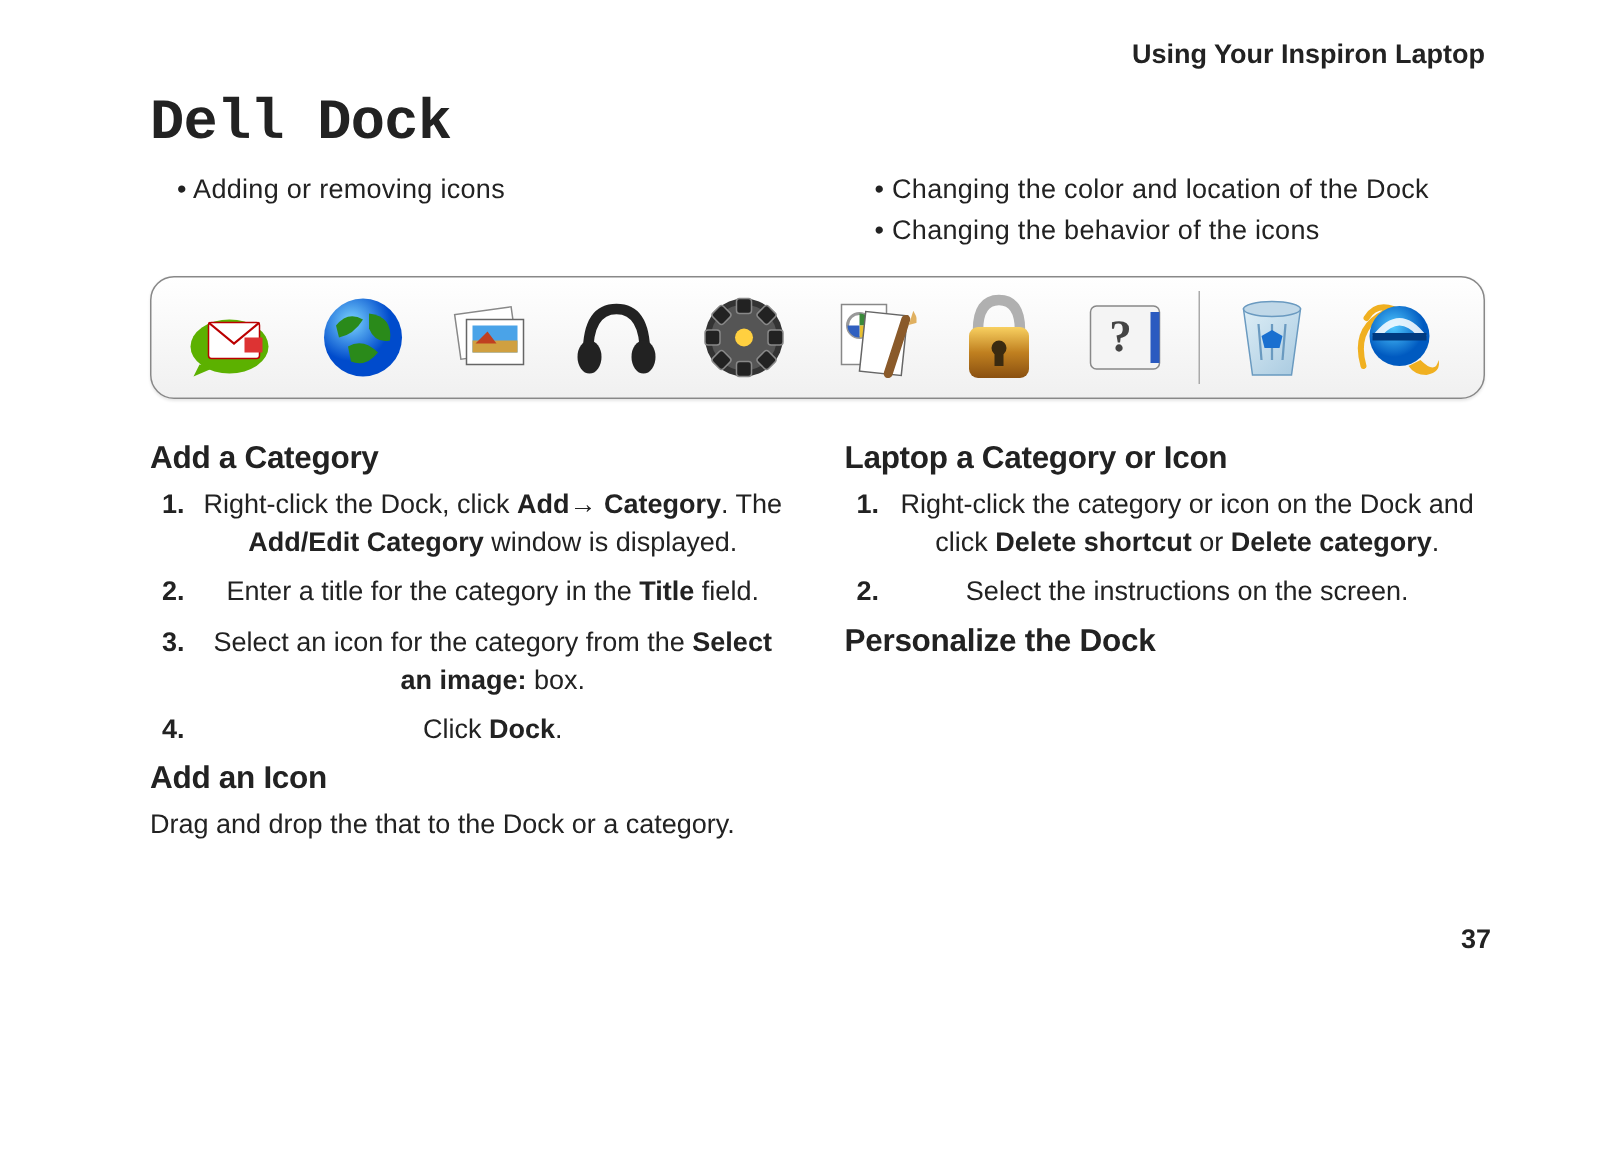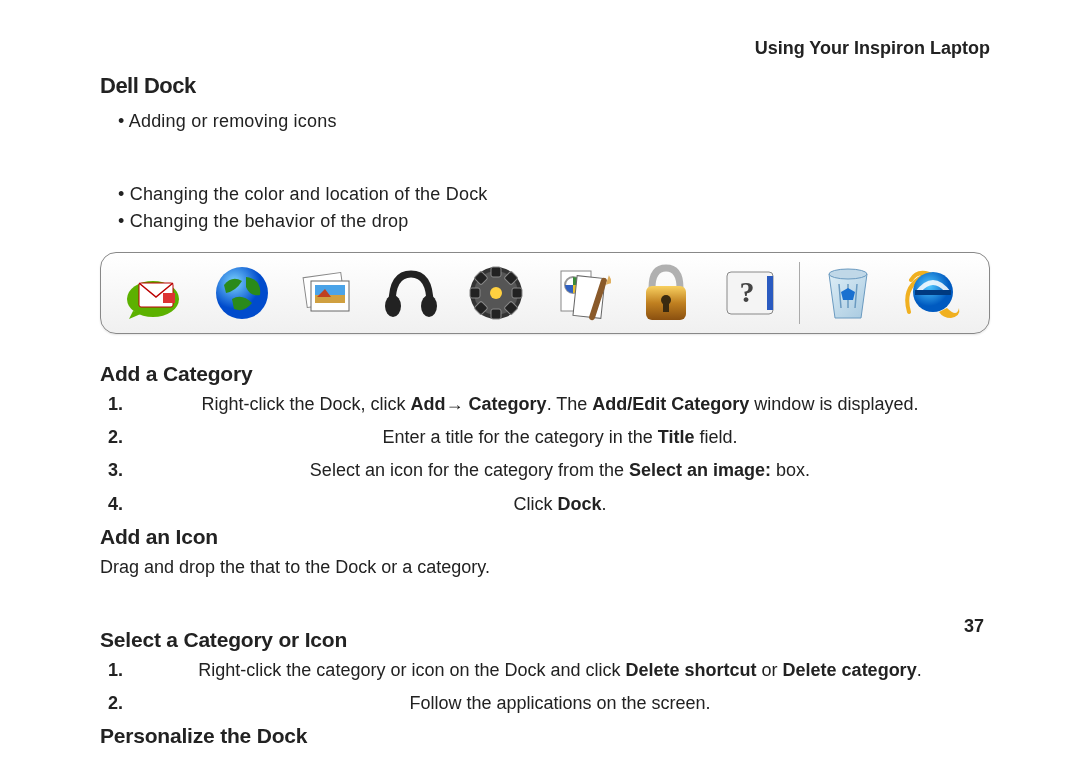--- a/index.html
+++ b/index.html
@@ -8,47 +8,46 @@
     background: #fff;
     width: 1080px;
     height: 766px;
     font-family: Arial, Helvetica, sans-serif;
     color: #222;
   }
   .page {
     box-sizing: border-box;
     width: 1080px;
     height: 665px;
-    padding: 38px 90px 30px 100px;
+    padding: 26px 90px 30px 100px;
     position: relative;
   }
   .header-right {
     text-align: right;
     font-weight: bold;
     font-size: 18px;
     margin-bottom: 14px;
   }
   h1.title {
-    font-family: Liberation Sans, sans-serif;
-    font-size: 22px;
+    font-family: Liberation Mono, monospace;
+    font-size: 38px;
     font-weight: 900;
     margin: 0 0 6px 0;
     letter-spacing: -0.5px;
   }
   .intro {
     font-size: 18px;
     line-height: 1.35;
     margin: 4px 0 8px 0;
     letter-spacing: 0.2px;
   }
   .bullet-cols {
     display: flex;
     gap: 40px;
     margin-bottom: 14px;
-    flex-direction: column;
   }
   .bullet-col {
     flex: 1;
   }
   .bullet {
     font-size: 18px;
     margin: 6px 0 6px 18px;
     letter-spacing: 0.2px;
   }
   .bullet::before {
@@ -80,21 +79,20 @@
     justify-content: center;
     height: 72px;
   }
   .icon-slot svg, .icon-slot .emoji {
     display: block;
   }
   
   .cols {
     display: flex;
     gap: 36px;
-    flex-direction: column;
   }
   .col {
     flex: 1;
   }
   h2.sub {
     font-family: Arial, sans-serif;
     font-weight: 900;
     font-size: 21px;
     margin: 8px 0 6px 0;
     letter-spacing: -0.2px;
@@ -114,21 +112,21 @@
     font-weight: bold;
   }
   .plain {
     font-size: 18px;
     line-height: 1.4;
     margin: 4px 0;
   }
   b { font-weight: 900; }
   .pgnum {
     position: absolute;
-    right: 96px;
+    right: 86px;
     bottom: 28px;
     font-weight: bold;
     font-size: 18px;
   }
 </style>
 </head>
 <body>
 
 <div class="page">
 
@@ -136,21 +134,21 @@
 
   <h1 class="title">Dell Dock</h1>
 
 
   <div class="bullet-cols">
     <div class="bullet-col">
       <div class="bullet">Adding or removing icons</div>
     </div>
     <div class="bullet-col">
       <div class="bullet">Changing the color and location of the Dock</div>
-      <div class="bullet">Changing the behavior of the drop</div>
+      <div class="bullet">Changing the behavior of the icons</div>
     </div>
   </div>
 
   <div class="dock">
     <div class="icon-slot">
       <svg width="64" height="56" viewBox="0 0 64 56">
         <ellipse cx="28" cy="34" rx="26" ry="18" fill="#5cb100"></ellipse>
         <path d="M8 46 L4 54 L18 48 Z" fill="#5cb100"></path>
         <rect x="14" y="18" width="34" height="24" rx="2" fill="#fff" stroke="#b00" stroke-width="1"></rect>
         <polyline points="14,18 31,32 48,18" fill="none" stroke="#b00" stroke-width="1.5"></polyline>
@@ -277,23 +275,23 @@
         <li>Right-click the Dock, click <b>Add→ Category</b>. The <b>Add/Edit Category</b> window is displayed.</li>
         <li>Enter a title for the category in the <b>Title</b> field.</li>
         <li>Select an icon for the category from the <b>Select an image:</b> box.</li>
         <li>Click <b>Dock</b>.</li>
       </ol>
       <h2 class="sub">Add an Icon</h2>
       <p class="plain">Drag and drop the that to the Dock or a category.</p>
     </div>
 
     <div class="col">
-      <h2 class="sub">Select a Category or Icon</h2>
+      <h2 class="sub">Laptop a Category or Icon</h2>
       <ol class="steps">
         <li>Right-click the category or icon on the Dock and click <b>Delete shortcut</b> or <b>Delete category</b>.</li>
-        <li>Follow the applications on the screen.</li>
+        <li>Select the instructions on the screen.</li>
       </ol>
       <h2 class="sub">Personalize the Dock</h2>
     </div>
   </div>
 
   <div class="pgnum">37</div>
 </div>
 
 </body></html>

